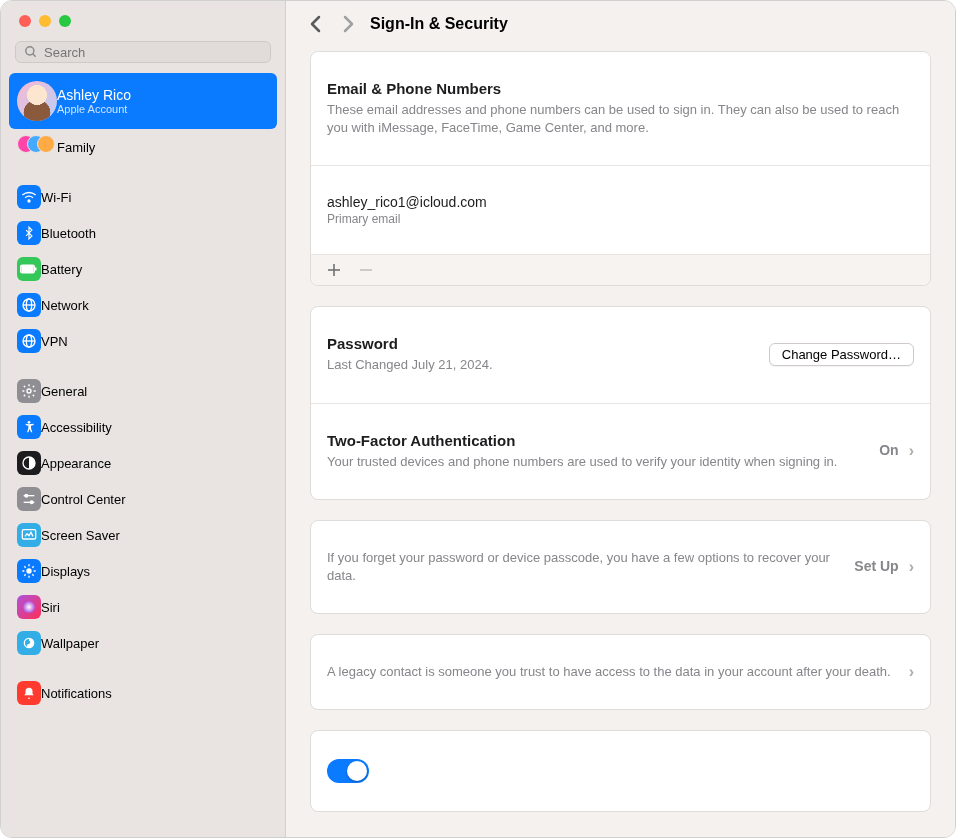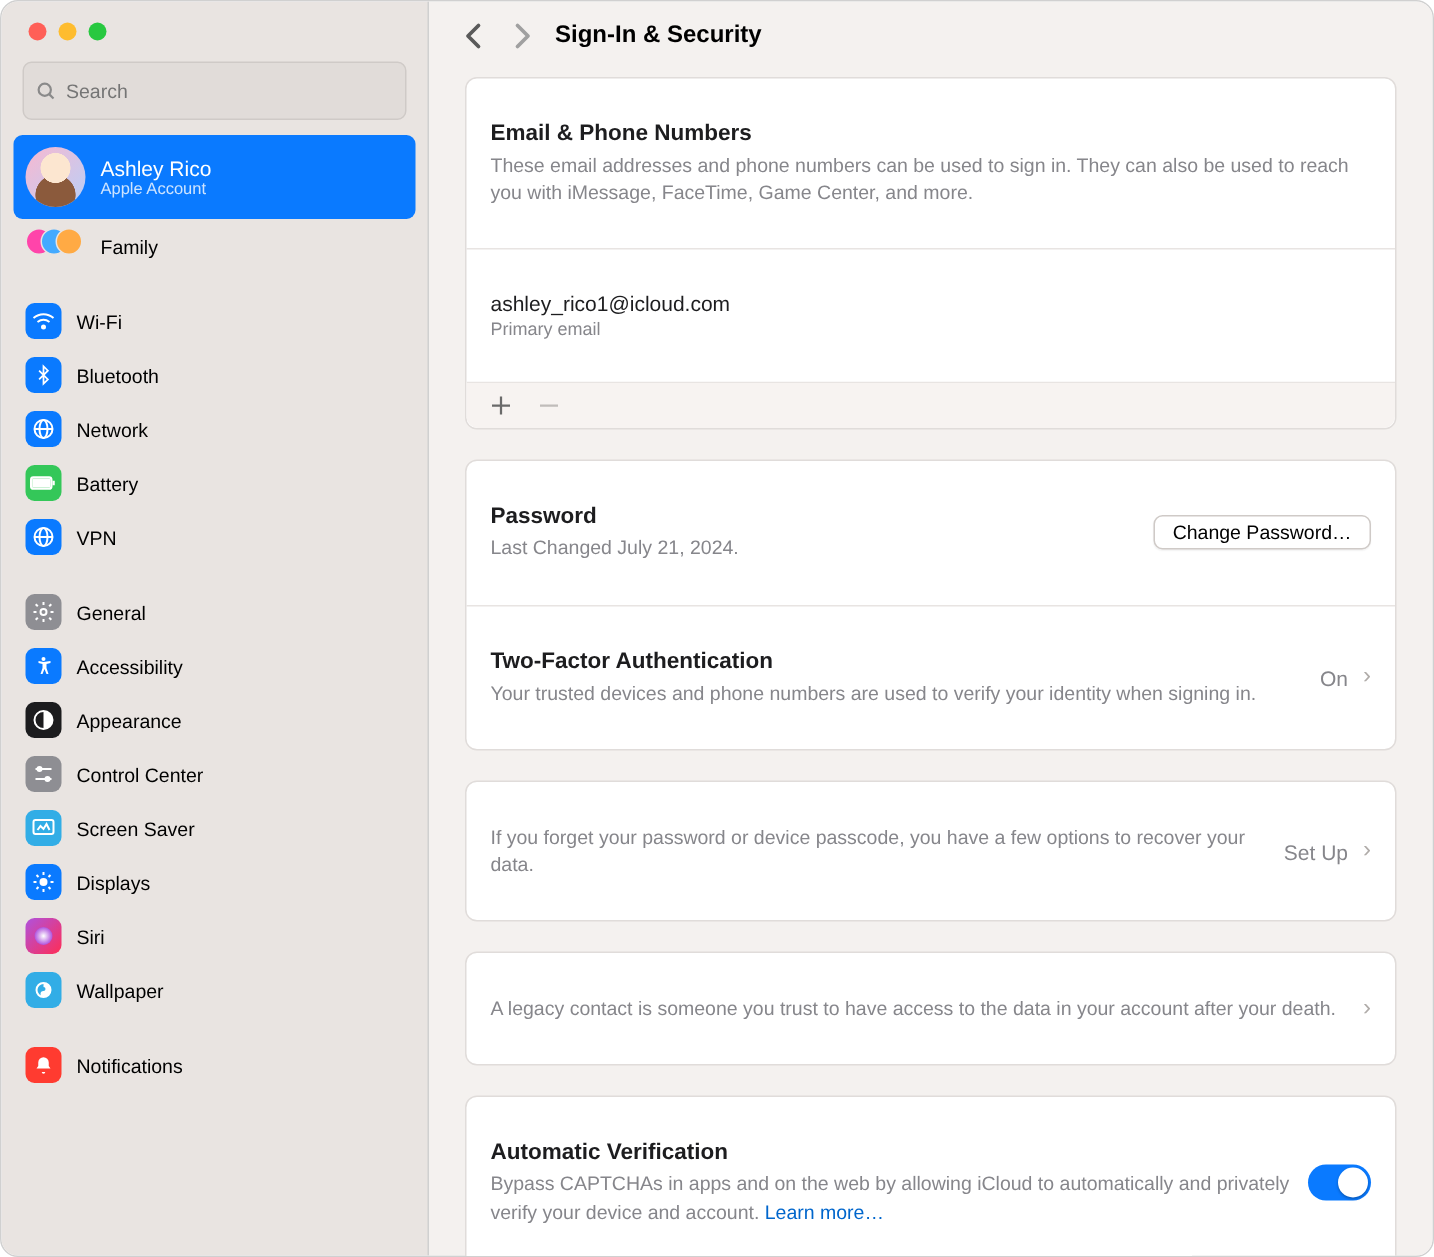--- a/index.html
+++ b/index.html
@@ -8,25 +8,25 @@
     
     
     .sidebar { width: 285px; background: #e9e4e1; display: flex; flex-direction: column; border-right: 1px solid #d0d0d0; }
     .traffic-lights { display: flex; gap: 8px; padding: 14px 0 14px 18px; }
     .tl { width: 12px; height: 12px; border-radius: 50%; }
     .tl-close { background: #ff5f57; }
     .tl-min { background: #febc2e; }
     .tl-max { background: #28c840; }
     
     .search-wrap { padding: 0 14px 10px 14px; }
-    .search { width: 100%; height: 39px; border-radius: 6px; border: 1px solid #cfcac7; background: #e1dcd9; display: flex; align-items: center; padding: 0 8px; gap: 6px; }
+    .search { width: 100%; height: 22px; border-radius: 6px; border: 1px solid #cfcac7; background: #e1dcd9; display: flex; align-items: center; padding: 0 8px; gap: 6px; }
     .search input { border: none; background: transparent; outline: none; font-size: 13px; color: #7a7a7a; flex: 1; }
     
     .side-list { padding: 0 8px; overflow-y: auto; }
-    .side-item { display: flex; align-items: center; gap: 10px; padding: 6px 8px; border-radius: 6px; cursor: pointer; }
+    .side-item { display: flex; align-items: center; padding: 6px 8px; border-radius: 6px; cursor: pointer; }
     .side-item.selected { background: #0a7aff; color: #fff; }
     .side-item.selected .side-sub { color: rgba(255,255,255,0.8); }
     .side-item .side-icon { width: 24px; height: 24px; border-radius: 6px; display: flex; align-items: center; justify-content: center; flex-shrink: 0; color: #fff; font-size: 14px; }
     .side-text { display: flex; flex-direction: column; }
     .side-label { font-size: 13px; color: #000; }
     .side-item.selected .side-label { color: #fff; font-weight: 500; }
     .side-sub { font-size: 11px; color: #7a7a7a; }
     
     .account-item { padding: 8px; }
     .account-item .avatar { width: 40px; height: 40px; border-radius: 50%; flex-shrink: 0; background: linear-gradient(135deg,#f8b8d0,#b8d0f8); position: relative; overflow: hidden; }
@@ -60,21 +60,21 @@
     
     .content { padding: 0 24px 24px 24px; display: flex; flex-direction: column; gap: 20px; overflow-y: auto; }
     
     .card { background: #fff; border: 1px solid #e0dcda; border-radius: 8px; }
     .card-section { padding: 28px 16px; }
     .card-sep { border-top: 1px solid #e8e4e2; }
     .card-title { font-size: 15px; font-weight: 600; color: #1d1d1f; margin-bottom: 4px; }
     .card-desc { font-size: 13px; color: #86868b; line-height: 1.4; }
     .card-row { display: flex; align-items: center; gap: 12px; }
     .card-row-main { flex: 1; }
-    .card-row-side { color: #86868b; font-size: 14px; display: flex; align-items: flex-end; gap: 10px; }
+    .card-row-side { color: #86868b; font-size: 14px; display: flex; align-items: flex-start; gap: 10px; font-weight: bold; }
     
     .email-val { font-size: 14px; font-weight: 500; color: #1d1d1f; }
     .email-sub { font-size: 12px; color: #86868b; margin-top: 2px; }
     
     .footer-row { display: flex; gap: 14px; padding: 6px 14px; background: #f7f3f1; border-top: 1px solid #e8e4e2; border-radius: 0 0 8px 8px; }
     .footer-btn { width: 18px; height: 18px; display: flex; align-items: center; justify-content: center; color: #6a6a6a; cursor: pointer; font-size: 18px; font-weight: 300; }
     .footer-btn.disabled { color: #c0bcba; }
     
     .btn { background: #fff; border: 1px solid #cfcac7; border-radius: 6px; padding: 3px 12px; font-size: 13px; cursor: pointer; box-shadow: 0 1px 1px rgba(0,0,0,0.05); }
     
@@ -142,38 +142,38 @@
           </div>
           <div class="side-item">
             <div class="side-icon bg-blue">
               <svg width="14" height="16" viewBox="0 0 24 24" fill="none" stroke="white" stroke-width="2">
                 <path d="M7 7l10 10-5 5V2l5 5L7 17"></path>
               </svg>
             </div>
             <span class="side-label">Bluetooth</span>
           </div>
           <div class="side-item">
-            <div class="side-icon bg-blue">
-              <svg width="16" height="16" viewBox="0 0 24 24" fill="none" stroke="white" stroke-width="2">
-                <circle cx="12" cy="12" r="9"></circle>
-                <ellipse cx="12" cy="12" rx="4" ry="9"></ellipse>
-                <line x1="3" y1="12" x2="21" y2="12"></line>
-              </svg>
-            </div>
-            <span class="side-label">Network</span>
-          </div>
-          <div class="side-item">
             <div class="side-icon bg-green">
               <svg width="18" height="12" viewBox="0 0 24 14" fill="none" stroke="white" stroke-width="2">
                 <rect x="1" y="2" width="18" height="10" rx="2"></rect>
                 <rect x="3" y="4" width="14" height="6" fill="white"></rect>
                 <line x1="21" y1="5" x2="21" y2="9"></line>
               </svg>
             </div>
             <span class="side-label">Battery</span>
+          </div>
+          <div class="side-item">
+            <div class="side-icon bg-blue">
+              <svg width="16" height="16" viewBox="0 0 24 24" fill="none" stroke="white" stroke-width="2">
+                <circle cx="12" cy="12" r="9"></circle>
+                <ellipse cx="12" cy="12" rx="4" ry="9"></ellipse>
+                <line x1="3" y1="12" x2="21" y2="12"></line>
+              </svg>
+            </div>
+            <span class="side-label">Network</span>
           </div>
           <div class="side-item">
             <div class="side-icon bg-blue">
               <svg width="16" height="16" viewBox="0 0 24 24" fill="none" stroke="white" stroke-width="2">
                 <circle cx="12" cy="12" r="9"></circle>
                 <ellipse cx="12" cy="12" rx="4" ry="9"></ellipse>
                 <line x1="3" y1="12" x2="21" y2="12"></line>
               </svg>
             </div>
             <span class="side-label">VPN</span>
@@ -357,24 +357,18 @@
             <div class="card-desc">A legacy contact is someone you trust to have access to the data in your account after your death.</div>
           </div>
           <div class="card-row-side">
             <span class="chevron-right">›</span>
           </div>
         </div>
       </div>
 
       <div class="card">
         <div class="card-section card-row">
-          <div class="card-row-main">
-            <div class="card-title">Automatic Verification</div>
-            <div class="card-desc">
-              <span>Bypass CAPTCHAs in apps and on the web by allowing iCloud to automatically and privately verify your device and account. </span><span class="learn-more">Learn more…</span>
-            </div>
-          </div>
           <div class="toggle"></div>
         </div>
       </div>
     </div>
   </div>
 </div>
 
 </body></html>

